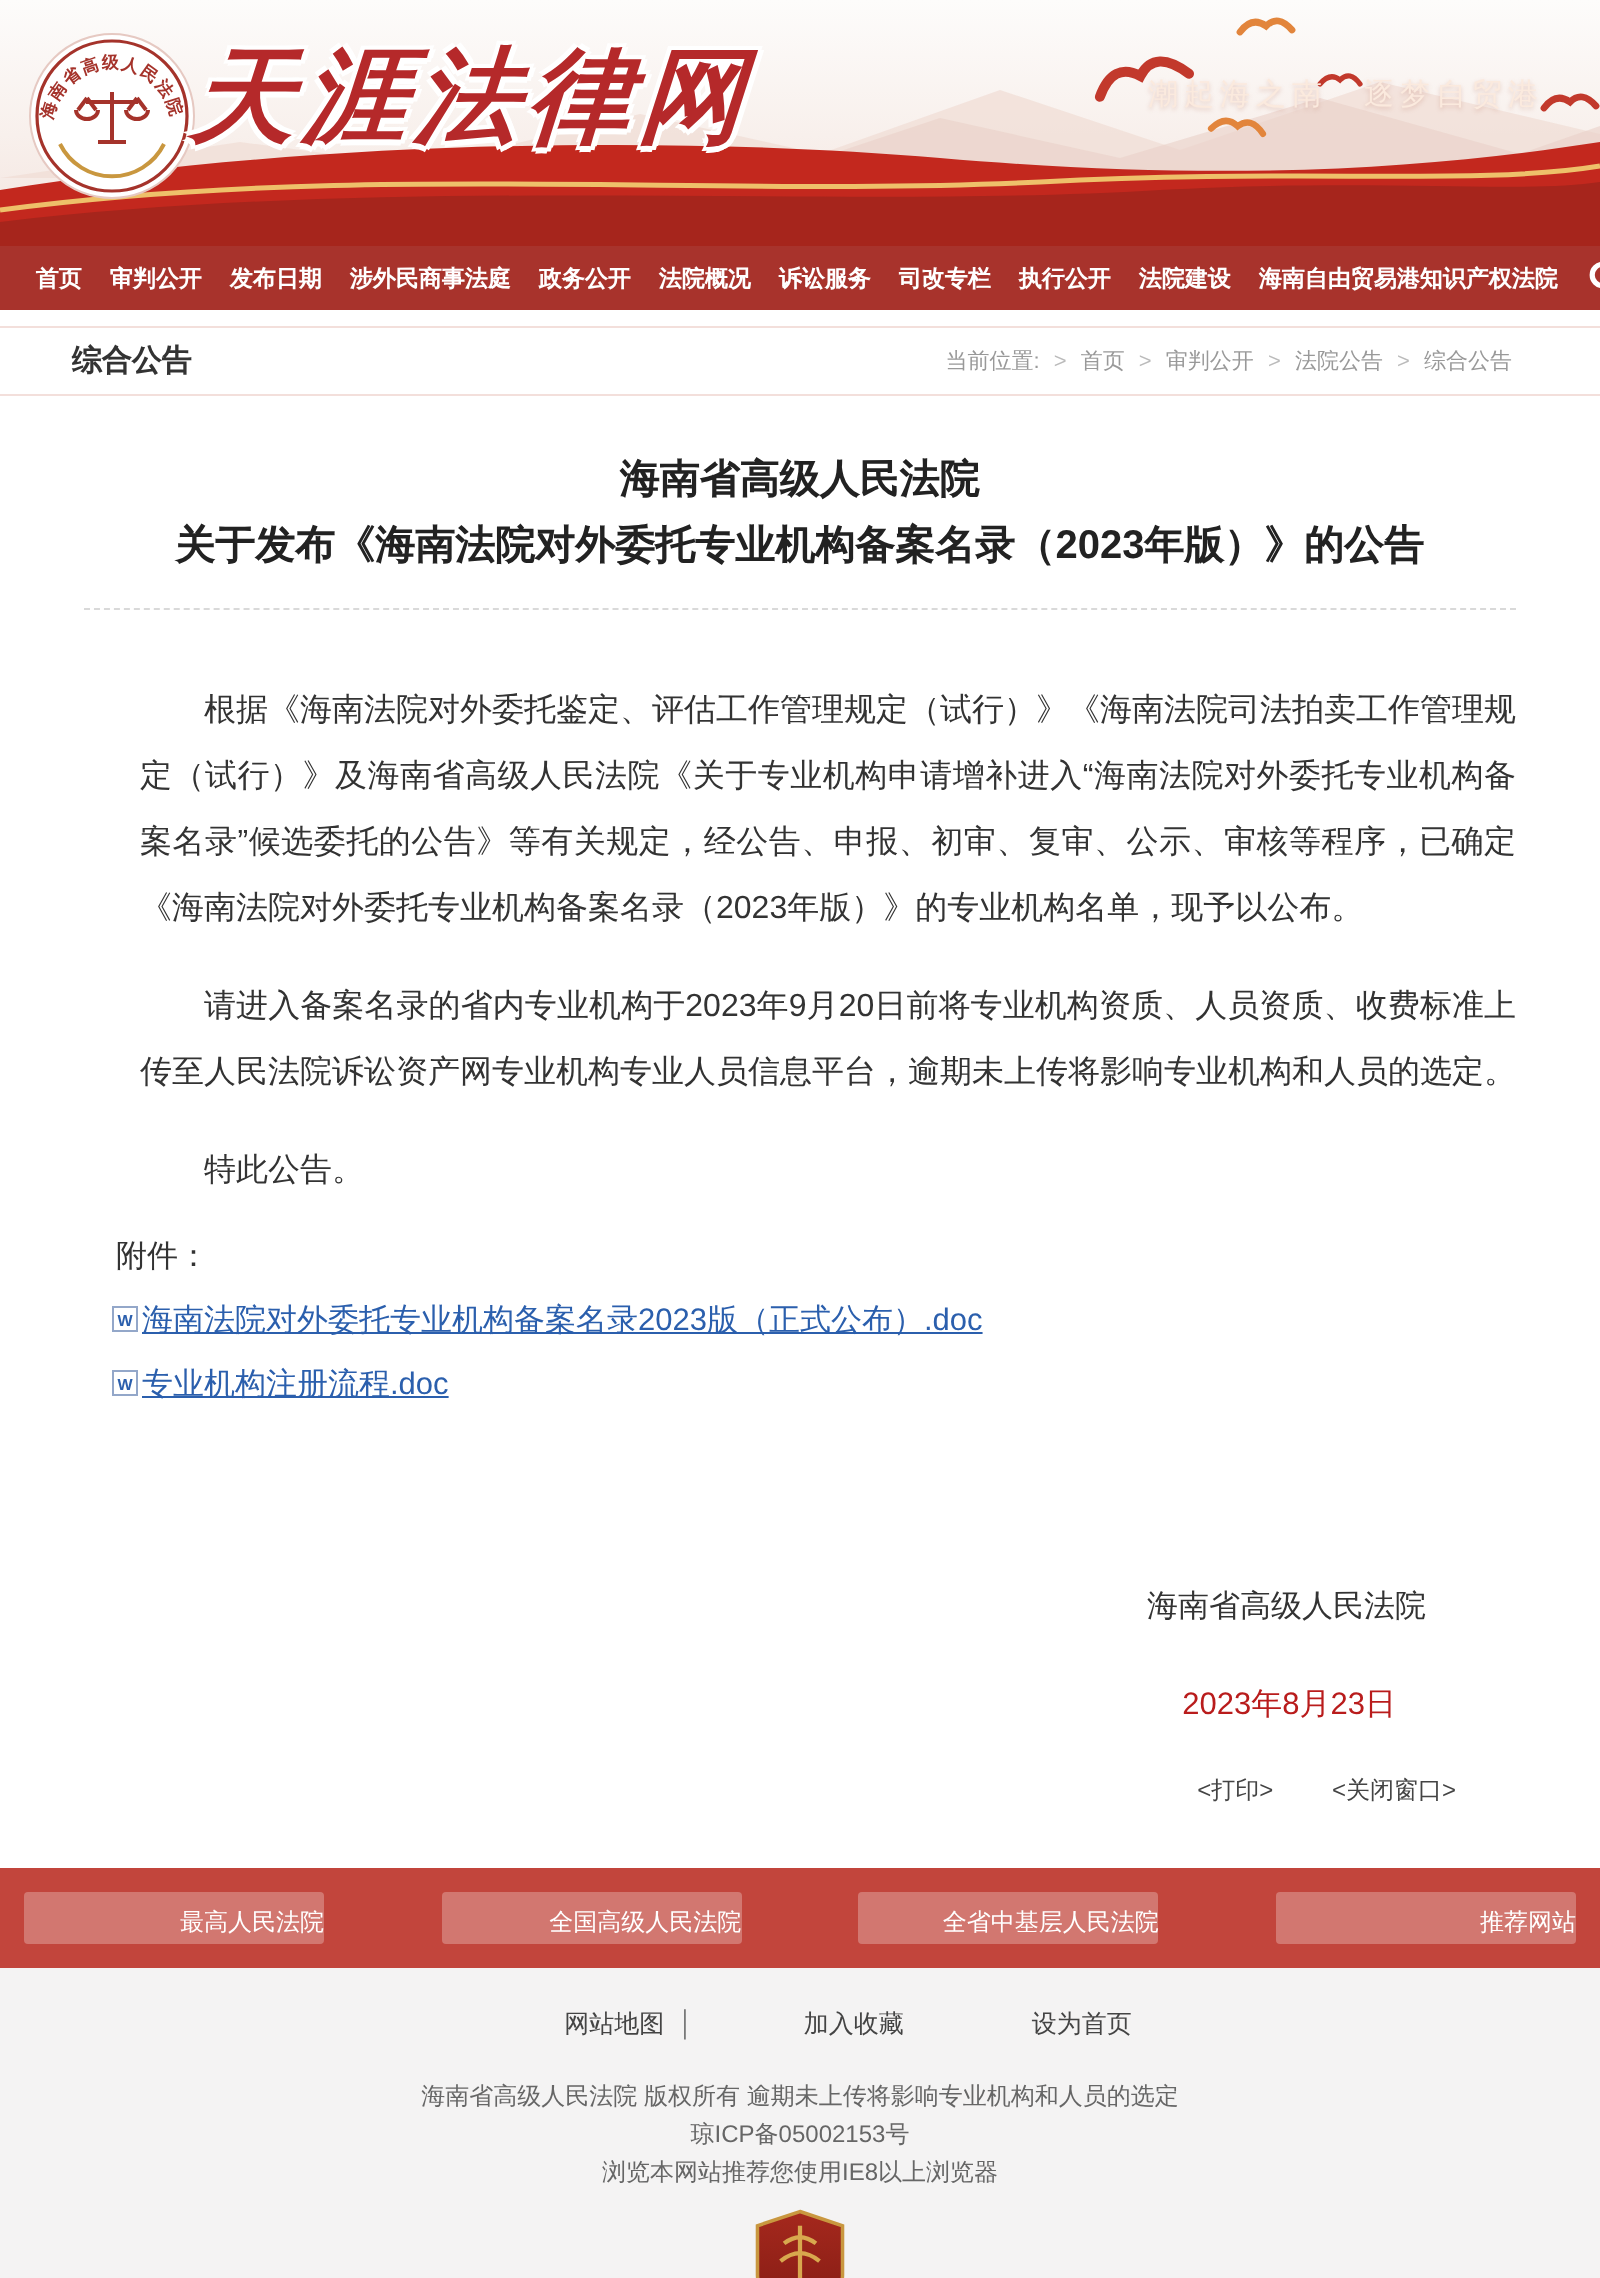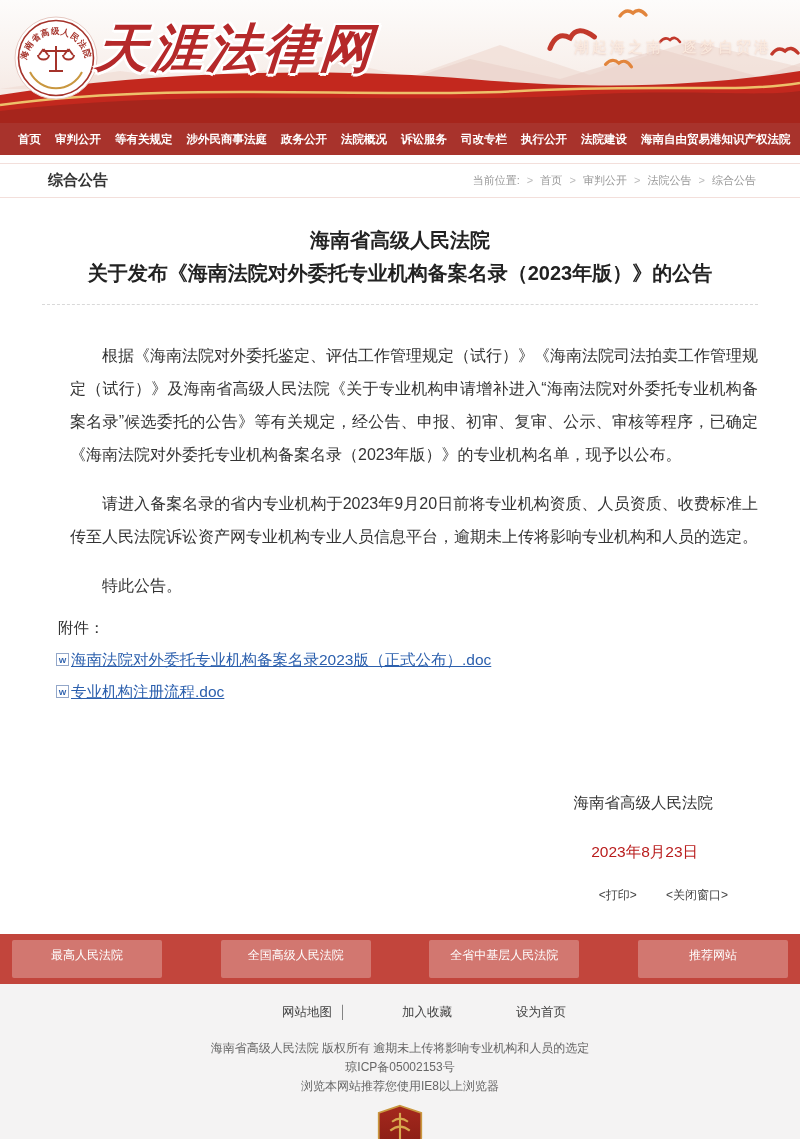--- a/index.html
+++ b/index.html
@@ -19,21 +19,21 @@
   .slogan { position:absolute; right:28px; top:38px; z-index:4; font-size:15px; font-weight:normal; letter-spacing:3px;
     color:#fbeade; text-shadow:0 1px 2px rgba(190,120,100,.35); }
 
   
   .nav { height:32px; background:#a8332c; display:flex; align-items:center; padding:0 20px 0 18px; }
   .nav a { color:#fff; font-size:11.5px; font-weight:bold; text-decoration:none; white-space:nowrap; margin-right:14px; }
   .nav .search { margin-left:auto; display:flex; align-items:center; cursor:pointer; }
 
   
   .section-bar { margin-top:8px; height:35px; border-top:1px solid #f3dfdb; border-bottom:1px solid #f3dfdb;
-    display:flex; align-items:center; justify-content:space-between; padding:0 44px 0 48px; }
+    display:flex; align-items:center; justify-content:space-between; padding:0 44px 0 36px; }
   .section-title { font-size:15px; font-weight:bold; color:#333; }
   .breadcrumb { font-size:11px; color:#999; }
   .breadcrumb a { color:#999; text-decoration:none; }
   .breadcrumb .sep { margin:0 4px; color:#bbb; }
 
   
   .article { padding:26px 42px 30px; }
   .art-title { text-align:center; font-size:20px; font-weight:bold; color:#222; line-height:33px; }
   .art-meta { text-align:center; font-size:11px; color:#999; margin-top:9px; letter-spacing:.5px; }
   .art-meta span { margin:0 2px; }
@@ -43,21 +43,21 @@
   .attach-label { font-size:15.5px; color:#333; margin:14px 0 6px 16px; }
   .attach { display:block; margin:11px 0 11px 14px; font-size:15.5px; color:#2b5fad; text-decoration:underline; }
   .attach .doc-ic { display:inline-block; vertical-align:-1px; margin-right:2px; }
   .sign { text-align:right; padding-right:45px; margin-top:90px; font-size:15.5px; color:#333; }
   .sign-date { text-align:right; padding-right:60px; margin-top:28px; font-size:15.5px; color:#b91c1c; }
   .print-row { text-align:right; padding-right:30px; margin-top:24px; font-size:12px; }
   .print-row a { color:#444; text-decoration:none; margin-left:26px; }
 
   
   .footer-bar { height:50px; background:#c2453c; display:flex; align-items:center; justify-content:space-between; padding:0 12px; }
-  .fbtn { width:150px; height:38px; line-height:30px; text-align:center; background:rgba(255,255,255,.27);
+  .fbtn { width:150px; height:26px; line-height:30px; text-align:right; background:rgba(255,255,255,.27);
     color:#fff; font-size:12px; text-decoration:none; border-radius:2px; }
 
   
   .footer { background:#f4f3f3; padding:20px 0 10px; text-align:center; }
   .foot-links { font-size:12.5px; color:#444; }
   .foot-links a { color:#444; text-decoration:none;margin-left:48px; }
   .foot-links .pipe { margin:0 7px; color:#777; }
   .foot-links .gap { display:inline-block; width:16px; }
   .copyright { margin-top:18px; font-size:12px; color:#666; line-height:19px; }
   .badge { margin-top:8px; }
@@ -108,21 +108,21 @@
     <svg class="wave" viewBox="0 0 800 58" preserveAspectRatio="none">
       <path d="M0,30 C150,6 330,2 470,14 C610,26 710,20 800,6 L800,58 L0,58 Z" fill="#c3281e"></path>
       <path d="M0,40 C180,16 360,34 520,26 C650,19 740,28 800,18" fill="none" stroke="#eec06a" stroke-width="2.5"></path>
       <path d="M0,46 C200,22 420,40 580,30 C690,24 760,32 800,26 L800,58 L0,58 Z" fill="#a6251c"></path>
     </svg>
   </header>
 
   <nav class="nav">
     <a href="#">首页</a>
     <a href="#">审判公开</a>
-    <a href="#">等有关规定</a>
+    <a href="#">发布日期</a>
     <a href="#">涉外民商事法庭</a>
     <a href="#">政务公开</a>
     <a href="#">法院概况</a>
     <a href="#">诉讼服务</a>
     <a href="#">司改专栏</a>
     <a href="#">执行公开</a>
     <a href="#">法院建设</a>
     <a href="#">海南自由贸易港知识产权法院</a>
     <span class="search">
       <svg width="20" height="20" viewBox="0 0 20 20">

